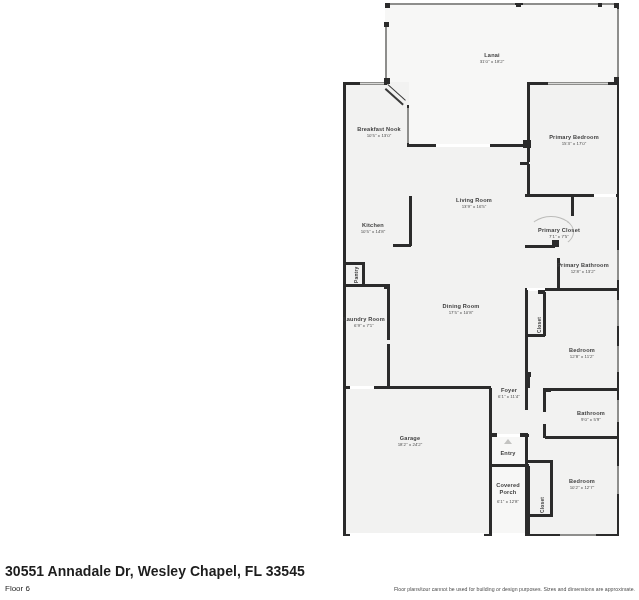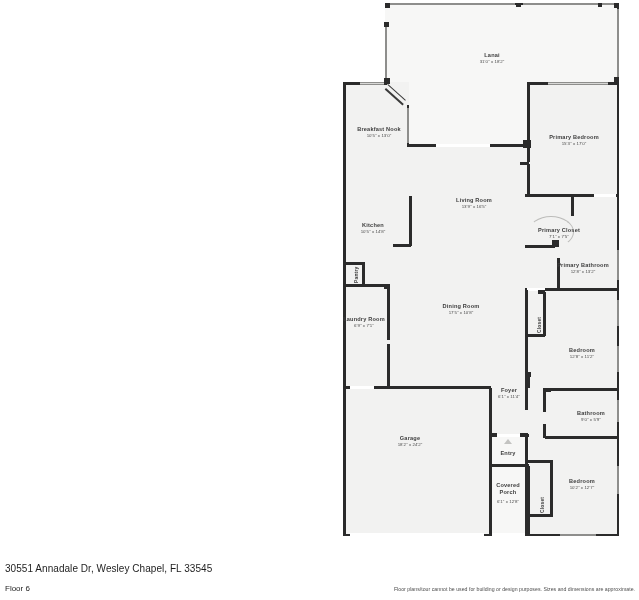--- a/index.html
+++ b/index.html
@@ -119,22 +119,22 @@
   
   #footer {
     position: absolute;
     left: 0; top: 556px;
     width: 639px; height: 44px;
     background: #ffffff;
   }
   #addr {
     position: absolute;
     left: 5px; top: 7px;
-    font-size: 10px;
-    font-weight: normal;
+    font-size: 14px;
+    font-weight: bold;
     color: #1d1d1d;
     letter-spacing: .05px;
   }
   #floorlabel {
     position: absolute;
     left: 5px; top: 28px;
     font-size: 8px;
     font-weight: normal;
     color: #1d1d1d;
   }

